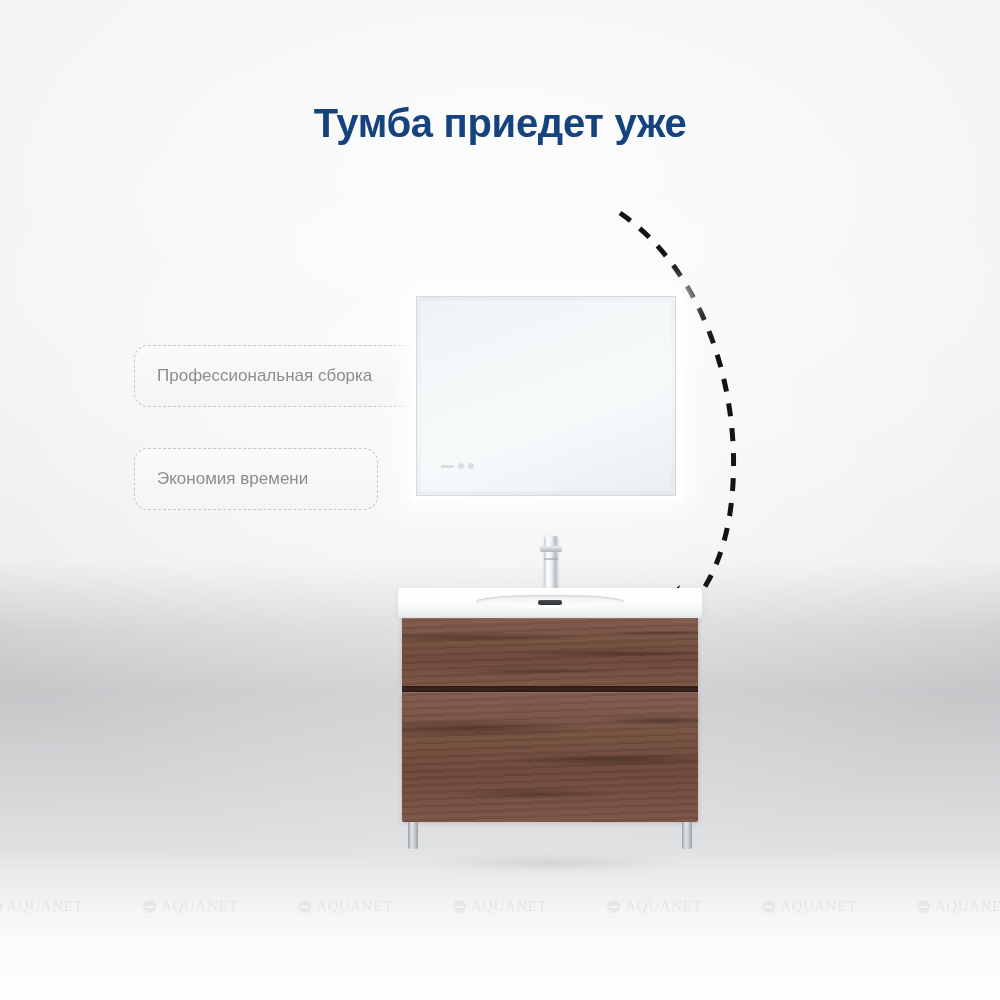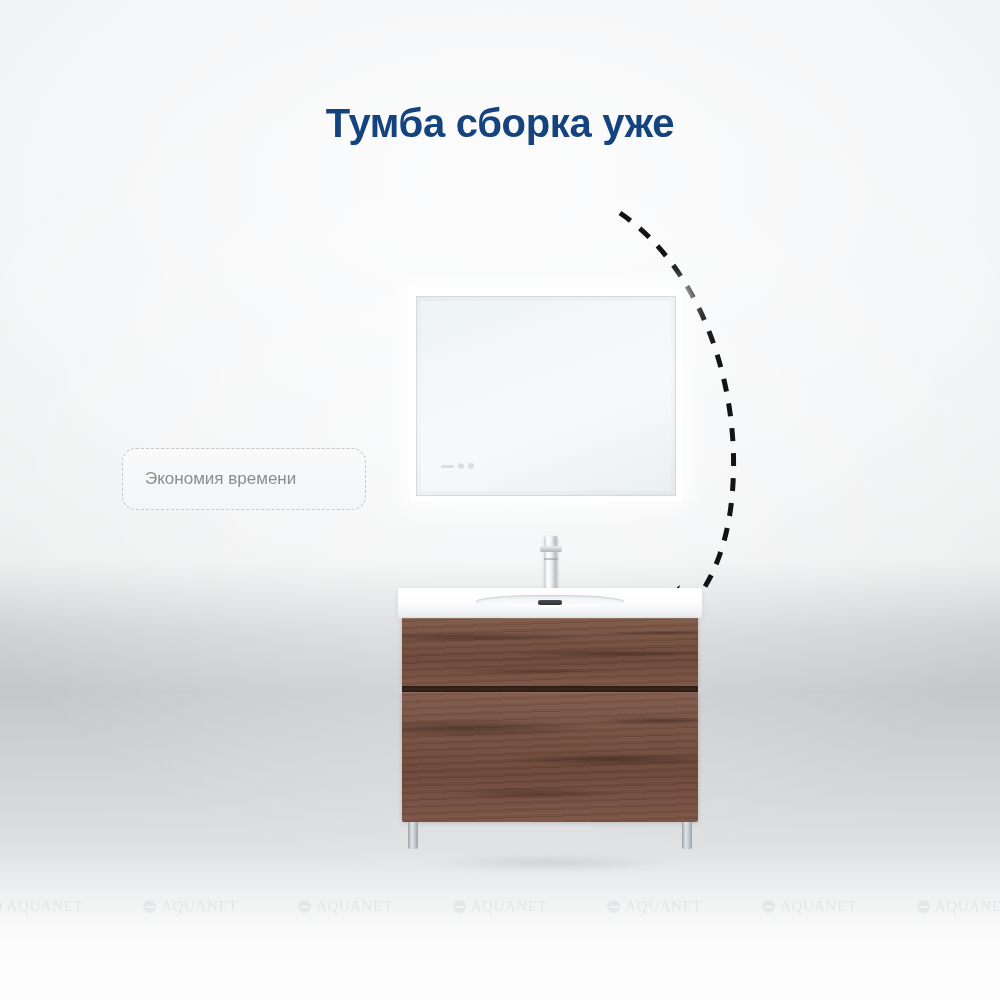--- a/index.html
+++ b/index.html
@@ -70,21 +70,21 @@
     border: 1.5px dashed #c6c7c9;
     border-radius: 14px;
     background: linear-gradient(180deg, #fafafb 0%, #f4f5f6 100%);
     color: #8c8d8f;
     font-size: 17px;
     display: flex;
     align-items: center;
     padding-left: 22px;
   }
   #badge-assembly { left: 134px; top: 345px; width: 324px; height: 62px; }
-  #badge-time     { left: 122px; top: 448px; width: 244px; height: 62px; }
+  #badge-time     { left: 134px; top: 448px; width: 244px; height: 62px; }
 
   
   .arrow-svg {
     position: absolute;
     left: 590px; top: 195px;
     width: 160px; height: 460px;
     overflow: visible;
   }
 
   
@@ -256,23 +256,26 @@
 </head>
 <body>
 
 <div id="scene">
 
   <div class="bg-wall"></div>
   <div class="bg-floorshade"></div>
   <div class="bg-vignette"></div>
 
   <div class="title">
-    <span>Тумба сборка уже</span>
-  </div>
-
+    <span>Тумба приедет уже</span>
+  </div>
+
+  <div class="badge" id="badge-assembly">
+    <span>Профессиональная сборка</span>
+  </div>
   <div class="badge" id="badge-time">
     <span>Экономия времени</span>
   </div>
 
   <svg class="arrow-svg" viewBox="0 0 160 460">
     <path d="M 30 18 C 118 78, 156 210, 140 318 C 130 382, 102 416, 78 430" fill="none" stroke="#131313" stroke-width="5" stroke-linecap="butt" stroke-dasharray="13 12"></path>
     <path d="M 74 434 L 92 412 L 84 410 L 90 390 L 68 408 L 78 411 Z" fill="#131313"></path>
   </svg>
 
   <div class="mirror">

